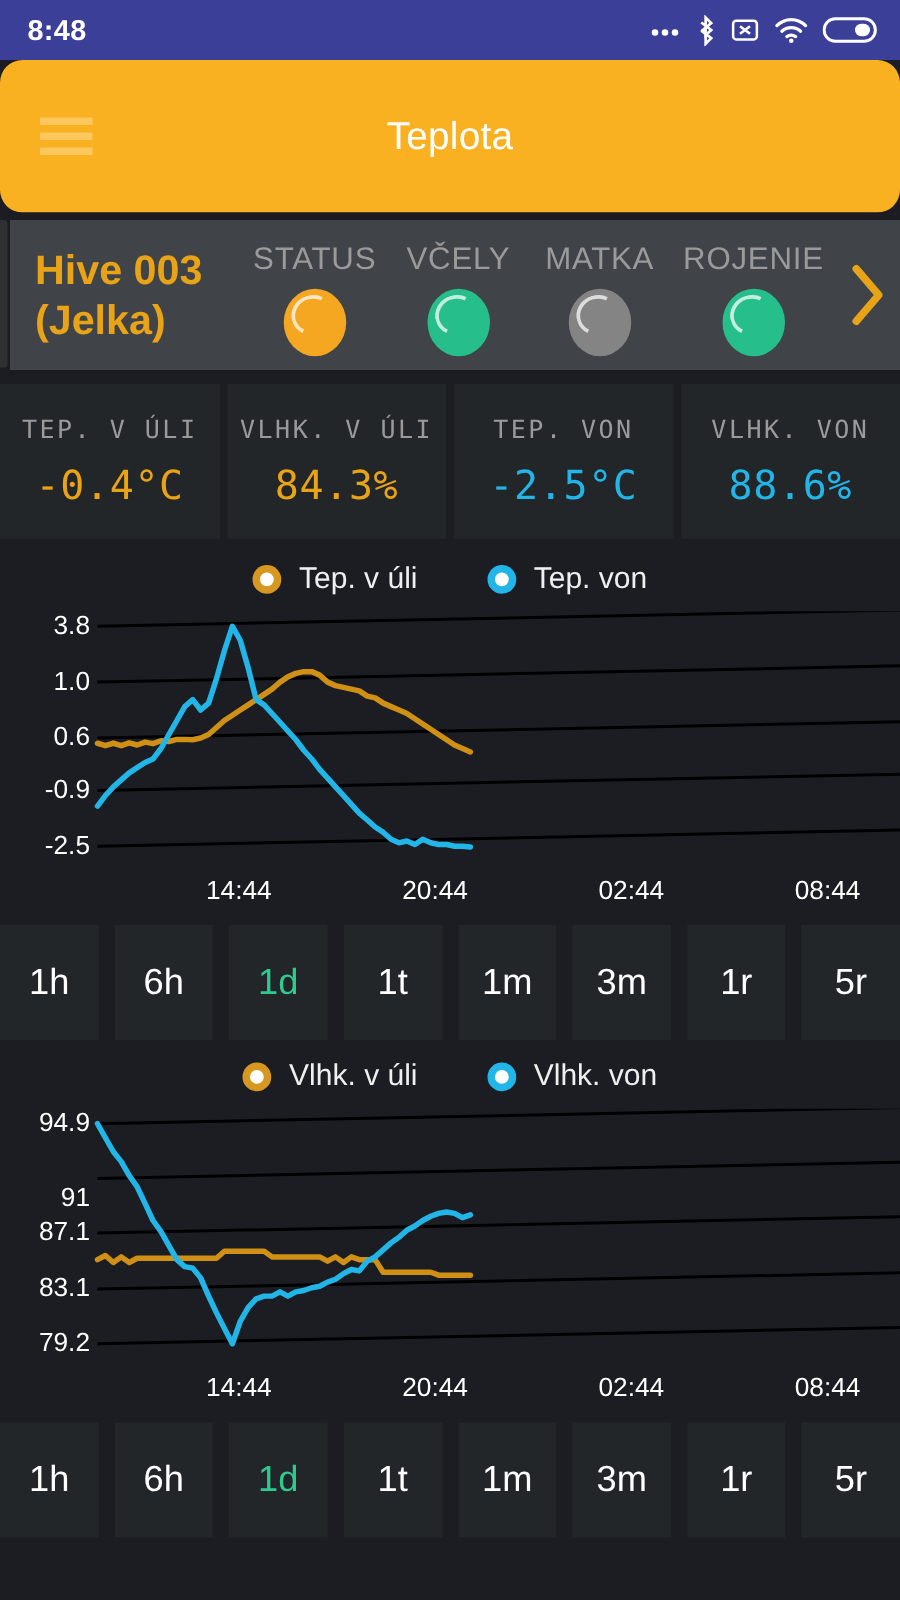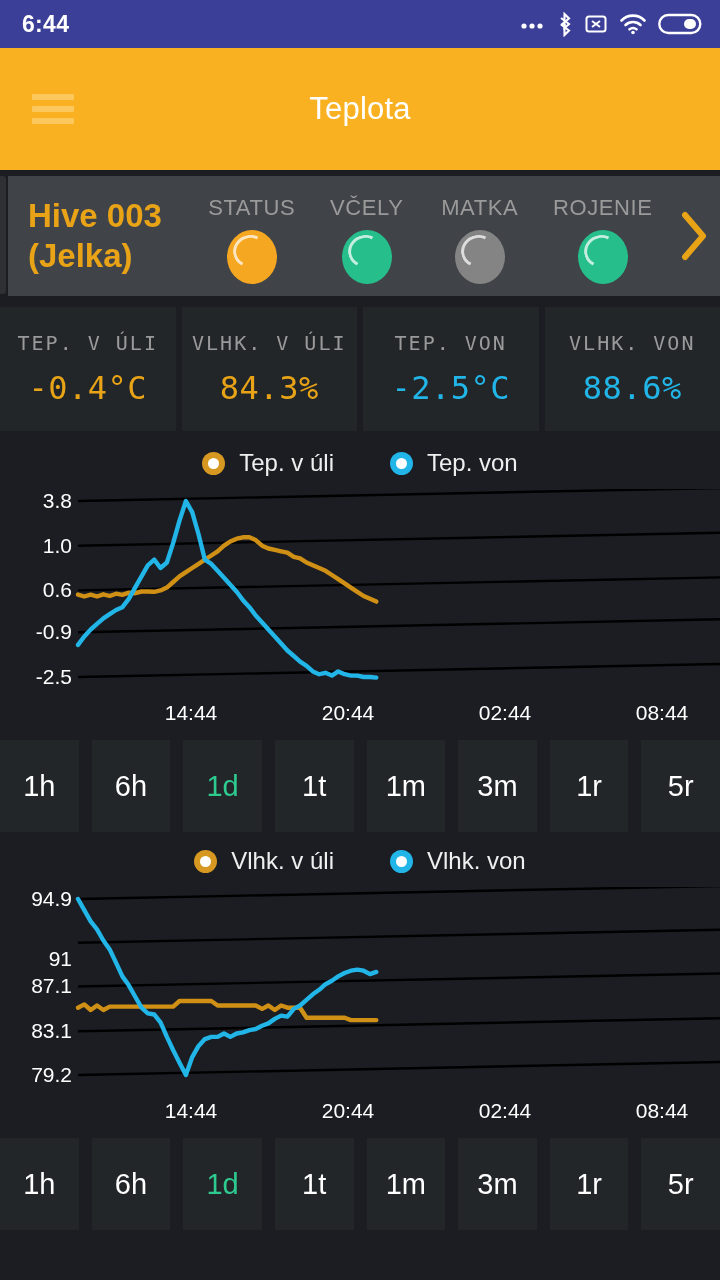--- a/index.html
+++ b/index.html
@@ -16,21 +16,21 @@
     display: flex; align-items: center;
     padding: 0 18px 0 22px; color: #ffffff;
   }
   .sb-time { font-size: 23px; font-weight: bold; letter-spacing: .3px; }
   .sb-icons { margin-left: auto; display: flex; align-items: center; gap: 11px; }
   .sb-icons svg { display: block; }
 
   
   .appbar {
     height: 122px; background: #f9b122;
-    display: flex; align-items: center; position: relative;
+    display: flex; align-items: center; position: relative; border-radius: 18px;
   }
   .hamburger {
     position: absolute; left: 32px; top: 50%; transform: translateY(-50%);
     width: 42px; height: 30px;
     display: flex; flex-direction: column; justify-content: space-between;
     cursor: pointer;
   }
   .hamburger span { display: block; height: 6px; border-radius: 1px; background: #fcc75c; }
   .appbar-title {
     width: 100%; text-align: center;
@@ -58,21 +58,21 @@
   .status-cols { display: flex; align-items: flex-start; flex: 1; }
   .status-col {
     display: flex; flex-direction: column; align-items: center;
     padding-top: 6px;
   }
   .status-col:nth-child(1) { width: 118px; }
   .status-col:nth-child(2) { width: 112px; }
   .status-col:nth-child(3) { width: 114px; }
   .status-col:nth-child(4) { width: 132px; }
   .status-label {
-    color: #9a9a9a; font-size: 22px; letter-spacing: .6px; margin-bottom: 9px;
+    color: #9a9a9a; font-size: 25px; letter-spacing: .6px; margin-bottom: 9px;
     white-space: nowrap;
   }
   .led { width: 50px; height: 54px; border-radius: 50%; position: relative; }
   .led::after {
     content: ""; position: absolute;
     left: 6px; top: 5px; width: 28px; height: 26px;
     border-radius: 50%;
     border: 3px solid rgba(255,255,255,.72);
     border-right-color: transparent; border-bottom-color: transparent;
     transform: rotate(-18deg);
@@ -141,21 +141,21 @@
     color: #ffffff; font-size: 29px; cursor: pointer;
   }
   .range.active { color: #2ecb90; }
 
   .spacer { height: 14px; background: #1b1d22; }
 </style>
 </head>
 <body>
 
 <div class="statusbar">
-  <div class="sb-time">6:44</div>
+  <div class="sb-time">8:48</div>
   <div class="sb-icons">
     <span>
       <svg width="26" height="10" viewBox="0 0 26 10">
           <circle cx="4" cy="7" r="2.6" fill="#fff"></circle>
           <circle cx="12" cy="7" r="2.6" fill="#fff"></circle>
           <circle cx="20" cy="7" r="2.6" fill="#fff"></circle>
         </svg>
     </span>
     <span>
       <svg width="16" height="25" viewBox="0 0 16 25">

